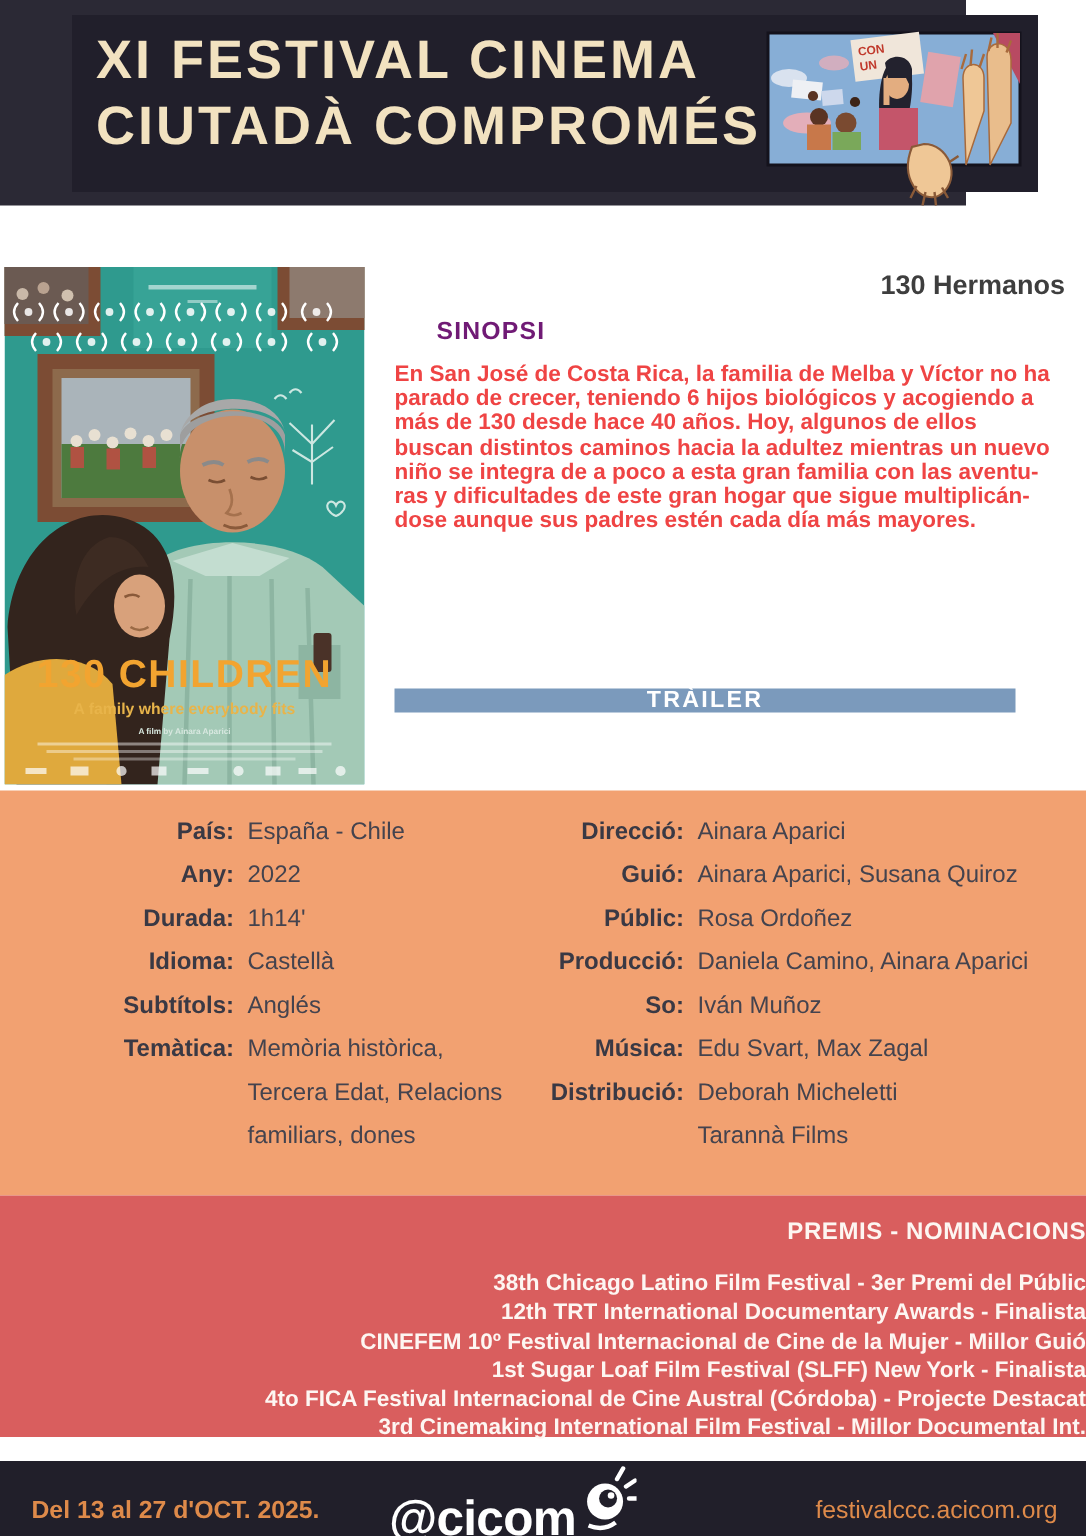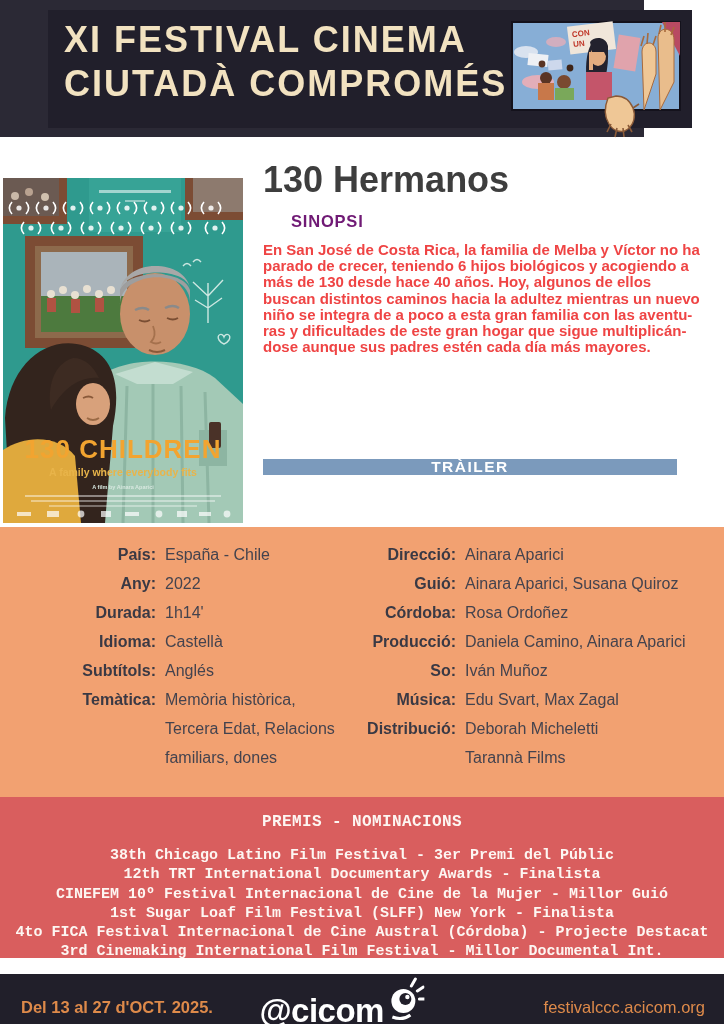--- a/index.html
+++ b/index.html
@@ -10,22 +10,22 @@
   .header-band{position:absolute;left:0;top:0;width:644px;height:137px;background:#2b2935;}
   .header-panel{position:absolute;left:48px;top:10px;width:644px;height:118px;background:#211f2b;}
   .fest-title{position:absolute;left:16px;top:8px;color:#f2e2c0;font-weight:700;
               font-size:36px;line-height:44px;letter-spacing:2px;white-space:nowrap;}
   .illus-wrap{position:absolute;right:6px;top:2px;width:174px;height:126px;overflow:visible;}
 
   
   .poster{position:absolute;left:3px;top:178px;width:240px;height:345px;}
 
   
-  .film-title{position:absolute;left:263px;top:159px;width:447px;
-              font-size:36px;font-weight:600;color:#3e3e3e;}
+  .film-title{position:absolute;left:263px;top:180px;width:447px;
+              font-size:18px;font-weight:600;color:#3e3e3e;text-align:right;}
   .sinopsi-label{position:absolute;left:263px;top:212px;font-size:16.5px;font-weight:700;
                  color:#701a75;letter-spacing:0.8px;margin-left:28px;}
   .synopsis{position:absolute;left:263px;top:242px;width:452px;font-size:15px;line-height:16.2px;
             color:#ef4444;font-weight:700;white-space:pre-line;}
   .trailer-btn{position:absolute;left:263px;top:459px;width:414px;height:16px;background:#7b9abc;
                border:none;color:#ffffff;font-family:"Liberation Sans",sans-serif;
                font-size:15.5px;font-weight:700;letter-spacing:1.5px;cursor:pointer;
                display:flex;align-items:center;justify-content:center;}
 
   
@@ -35,21 +35,21 @@
   .det-col.left{left:14px;width:348px;}
   .det-col.right{left:340px;width:372px;}
   .det-row{display:flex;}
   .det-label{font-weight:700;color:#3a3944;text-align:right;line-height:29px;flex:none;}
   .det-col.left  .det-label{width:142px;}
   .det-col.right .det-label{width:116px;}
   .det-value{margin-left:9px;line-height:29px;white-space:pre-line;}
 
   
   .awards{position:absolute;left:0;top:797px;width:724px;height:161px;background:#d95e5e;
-          color:#fdf6f2;text-align:center;font-family:Liberation Mono, monospace;}
+          color:#fdf6f2;text-align:right;}
   .awards-heading{margin-top:16px;font-size:16px;font-weight:700;letter-spacing:0.4px;}
   .awards-list{margin-top:15px;}
   .award-line{font-size:15px;font-weight:600;line-height:19.3px;}
 
   
   .footer{position:absolute;left:0;top:958px;width:724px;height:66px;background:#211f2a;margin-top:16px;}
   .footer-dates{position:absolute;left:21px;top:24px;color:#de8a4a;font-size:16.5px;font-weight:600;}
   .footer-site{position:absolute;right:19px;top:24px;color:#de8a4a;font-size:16.5px;font-weight:500;
                text-decoration:none;}
   .logo-block{position:absolute;left:50%;top:3px;transform:translateX(-50%);text-align:center;}
@@ -271,21 +271,21 @@
     <div class="det-col right">
       <div class="det-row">
         <span class="det-label">Direcció:</span>
         <span class="det-value">Ainara Aparici</span>
       </div>
       <div class="det-row">
         <span class="det-label">Guió:</span>
         <span class="det-value">Ainara Aparici, Susana Quiroz</span>
       </div>
       <div class="det-row">
-        <span class="det-label">Córdoba:</span>
+        <span class="det-label">Públic:</span>
         <span class="det-value">Rosa Ordoñez</span>
       </div>
       <div class="det-row">
         <span class="det-label">Producció:</span>
         <span class="det-value">Daniela Camino, Ainara Aparici</span>
       </div>
       <div class="det-row">
         <span class="det-label">So:</span>
         <span class="det-value">Iván Muñoz</span>
       </div>

